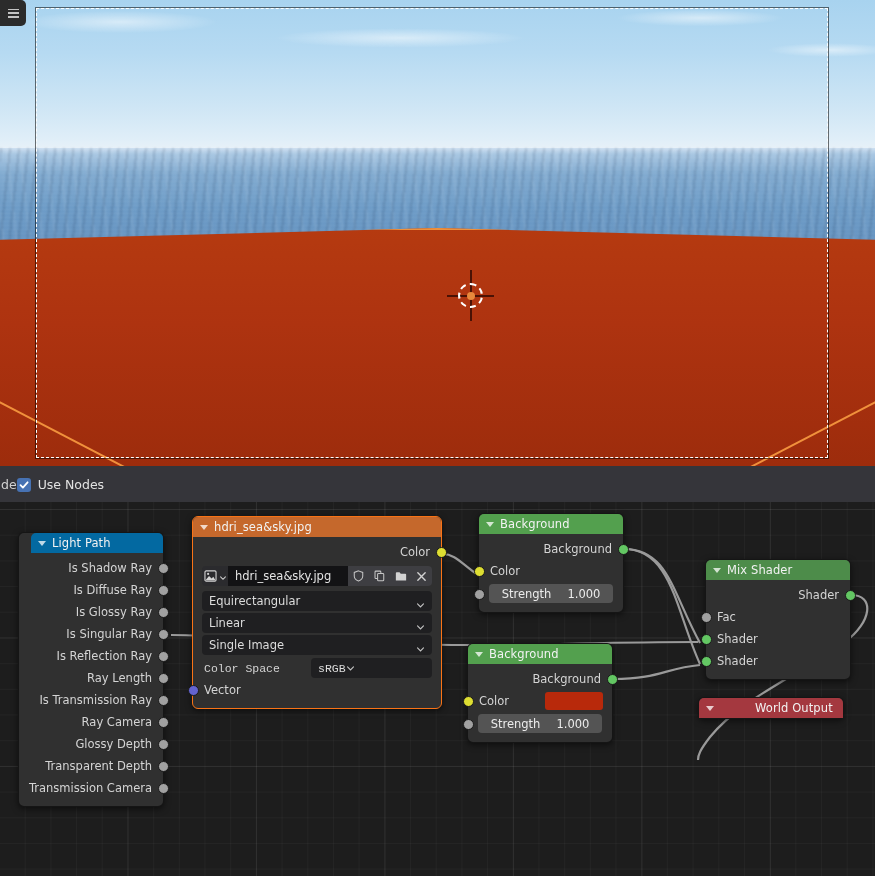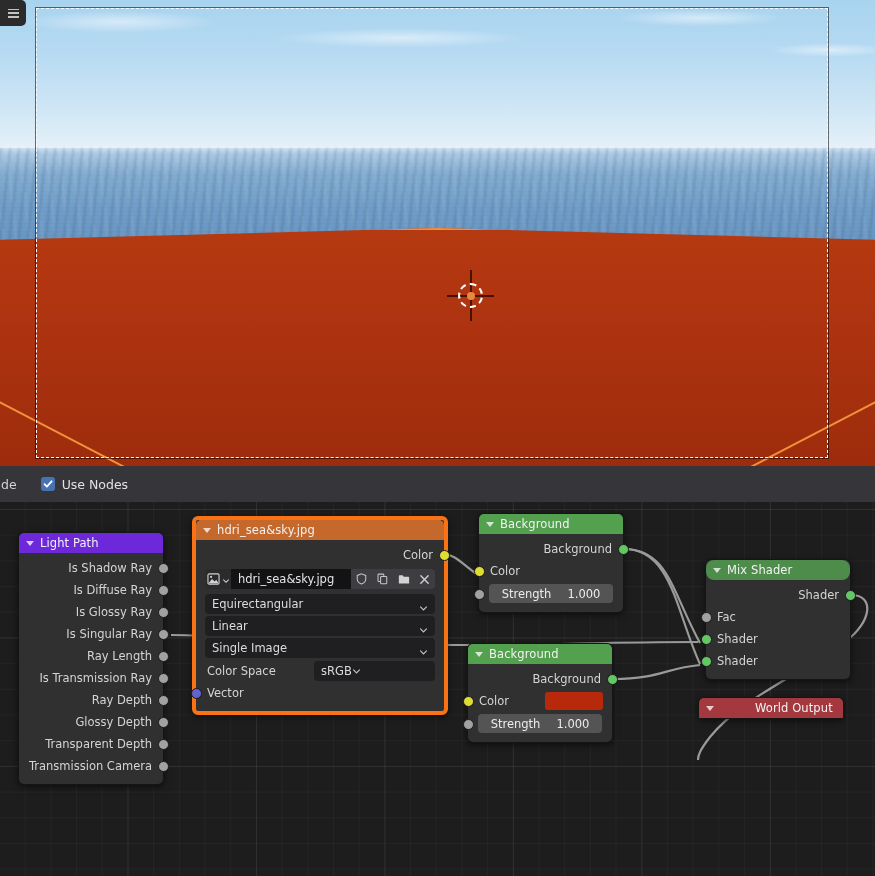--- a/index.html
+++ b/index.html
@@ -49,39 +49,39 @@
 
   .vp-corner{position:absolute;left:0;top:0;width:26px;height:26px;background:#2b2b2b;border-radius:0 5px 5px 0;
       display:flex;align-items:center;justify-content:center;}
   .vp-corner .bars{width:11px;height:9px;display:flex;flex-direction:column;justify-content:space-between;}
   .vp-corner .bars i{display:block;height:1.6px;background:#c3c3c3;}
 
   
   #header{position:absolute;left:0;top:466px;width:875px;height:36px;background:#35353a;
       display:flex;align-items:center;}
   .hdr-cut{color:#d2d2d2;font-size:12.5px;margin-left:-2px;padding-left:3px;}
-  .chk-wrap{display:flex;align-items:center;gap:7px;margin-left:24px;cursor:default;}
+  .chk-wrap{display:flex;align-items:flex-end;gap:7px;cursor:default;}
   .chk{width:14px;height:14px;border-radius:3px;background:#4772b3;display:flex;align-items:center;justify-content:center;}
   .chk svg{display:block;}
   .chk-lbl{color:#e2e2e2;font-size:12.5px;}
 
   
   #nodes{position:absolute;left:0;top:502px;width:875px;height:374px;background:#1d1d1d;overflow:hidden;}
   .grid{position:absolute;inset:0;
       background-image:
        linear-gradient(to right,rgba(255,255,255,.030) 1px,transparent 1px),
        linear-gradient(to bottom,rgba(255,255,255,.030) 1px,transparent 1px),
        linear-gradient(to right,rgba(255,255,255,.055) 1px,transparent 1px),
        linear-gradient(to bottom,rgba(255,255,255,.055) 1px,transparent 1px);
       background-size:25.7px 25.7px,25.7px 25.7px,128.5px 128.5px,128.5px 128.5px;
       background-position:-1px 7px,-1px 7px,-1px 7px,-1px 7px;}
 
   .node{position:absolute;background:#303030;border-radius:6px;
       box-shadow:0 2px 6px rgba(0,0,0,.55);border:1px solid rgba(0,0,0,.55);}
-  .node.sel{border:4px solid #f97316;}
+  .node.sel{border:1px solid #f97316;}
   .nhead{height:20px;border-radius:5px 5px 0 0;display:flex;align-items:center;padding-left:7px;gap:6px;}
   .nhead .tri{width:0;height:0;border-left:4px solid transparent;border-right:4px solid transparent;
       border-top:5px solid rgba(255,255,255,.75);}
   .nhead .ttl{color:#f2f2f2;font-size:11.5px;letter-spacing:.1px;}
   .nbody{padding:4px 0 7px 0;position:relative;}
 
   .row{position:relative;height:22px;display:flex;align-items:center;}
   .row.out{justify-content:flex-end;padding-right:11px;}
   .row.inp{justify-content:flex-start;padding-left:11px;}
   .lbl{color:#d4d4d4;font-size:11.5px;white-space:nowrap;}
@@ -99,21 +99,21 @@
   .swatch{height:18px;border-radius:3px;}
 
   .texrow{display:flex;align-items:center;margin:3px 9px 5px 9px;gap:0;}
   .tx-ic{width:26px;height:20px;background:#2b2b2e;border-radius:4px 0 0 4px;display:flex;align-items:center;
       justify-content:center;gap:2px;}
   .tx-nm{flex:1;height:20px;background:#131315;display:flex;align-items:center;padding-left:7px;
       color:#e4e4e4;font-size:11.5px;}
   .tx-b{width:21px;height:20px;background:#3e3e42;display:flex;align-items:center;justify-content:center;}
   .tx-b.last{border-radius:0 4px 4px 0;}
 
-  .cs-row{display:flex;align-items:center;height:22px;padding-left:11px;position:relative;}
+  .cs-row{display:flex;align-items:center;height:22px;padding-left:11px;position:relative;font-family:Liberation Mono, monospace;}
   .cs-row .cs-lbl{color:#d4d4d4;font-size:11.5px;}
   .cs-row .cs-drop{position:absolute;right:9px;left:118px;height:20px;border-radius:4px;background:#1f1f21;
       display:flex;align-items:center;padding:0 7px;color:#dcdcdc;font-size:11.5px;}
 
   svg.wires{position:absolute;left:0;top:0;width:875px;height:374px;pointer-events:none;}
   .wire{fill:none;stroke:#9a9a9a;stroke-width:2.2;}
 </style>
 </head>
 <body>
 
@@ -177,21 +177,21 @@
 
       <path class="wire" d="M624,47 C 668,47 672,90 700,141"></path>
       <path class="wire" d="M624,47 C 672,47 676,110 700,162"></path>
 
       <path class="wire" d="M613,177 C 660,177 665,166 700,163"></path>
 
       <path class="wire" d="M851,93 C 875,93 872,120 845,140 C 790,178 740,198 710,235 C 700,248 698,253 698,258"></path>
     </svg>
 
     <div class="node" style="left:18px;top:30px;width:144px;">
-      <div class="nhead" style="background:#6d28d9;">
+      <div class="nhead" style="background:#0369a1;margin-left:12px;">
         <span class="tri"></span>
         <span class="ttl">Light Path</span>
       </div>
       <div class="nbody">
         <div class="row out">
             <span class="lbl r">Is Shadow Ray</span>
             <span class="sock r s-gray"></span>
           </div>
         <div class="row out">
             <span class="lbl r">Is Diffuse Ray</span>
@@ -199,29 +199,33 @@
           </div>
         <div class="row out">
             <span class="lbl r">Is Glossy Ray</span>
             <span class="sock r s-gray"></span>
           </div>
         <div class="row out">
             <span class="lbl r">Is Singular Ray</span>
             <span class="sock r s-gray"></span>
           </div>
         <div class="row out">
+            <span class="lbl r">Is Reflection Ray</span>
+            <span class="sock r s-gray"></span>
+          </div>
+        <div class="row out">
             <span class="lbl r">Ray Length</span>
             <span class="sock r s-gray"></span>
           </div>
         <div class="row out">
             <span class="lbl r">Is Transmission Ray</span>
             <span class="sock r s-gray"></span>
           </div>
         <div class="row out">
-            <span class="lbl r">Ray Depth</span>
+            <span class="lbl r">Ray Camera</span>
             <span class="sock r s-gray"></span>
           </div>
         <div class="row out">
             <span class="lbl r">Glossy Depth</span>
             <span class="sock r s-gray"></span>
           </div>
         <div class="row out">
             <span class="lbl r">Transparent Depth</span>
             <span class="sock r s-gray"></span>
           </div>
@@ -369,21 +373,21 @@
           <span class="sock l s-gray"></span>
           <div class="field" style="flex:1;">
             <span>Strength</span>
             <span>1.000</span>
           </div>
         </div>
       </div>
     </div>
 
     <div class="node" style="left:705px;top:57px;width:144px;">
-      <div class="nhead" style="background:#4d8c4a;border-radius:8px;">
+      <div class="nhead" style="background:#4d8c4a;">
         <span class="tri"></span>
         <span class="ttl">Mix Shader</span>
       </div>
       <div class="nbody">
         <div class="row out">
           <span class="lbl r">Shader</span>
           <span class="sock r s-green"></span>
         </div>
         <div class="row inp">
           <span class="sock l s-gray"></span>

